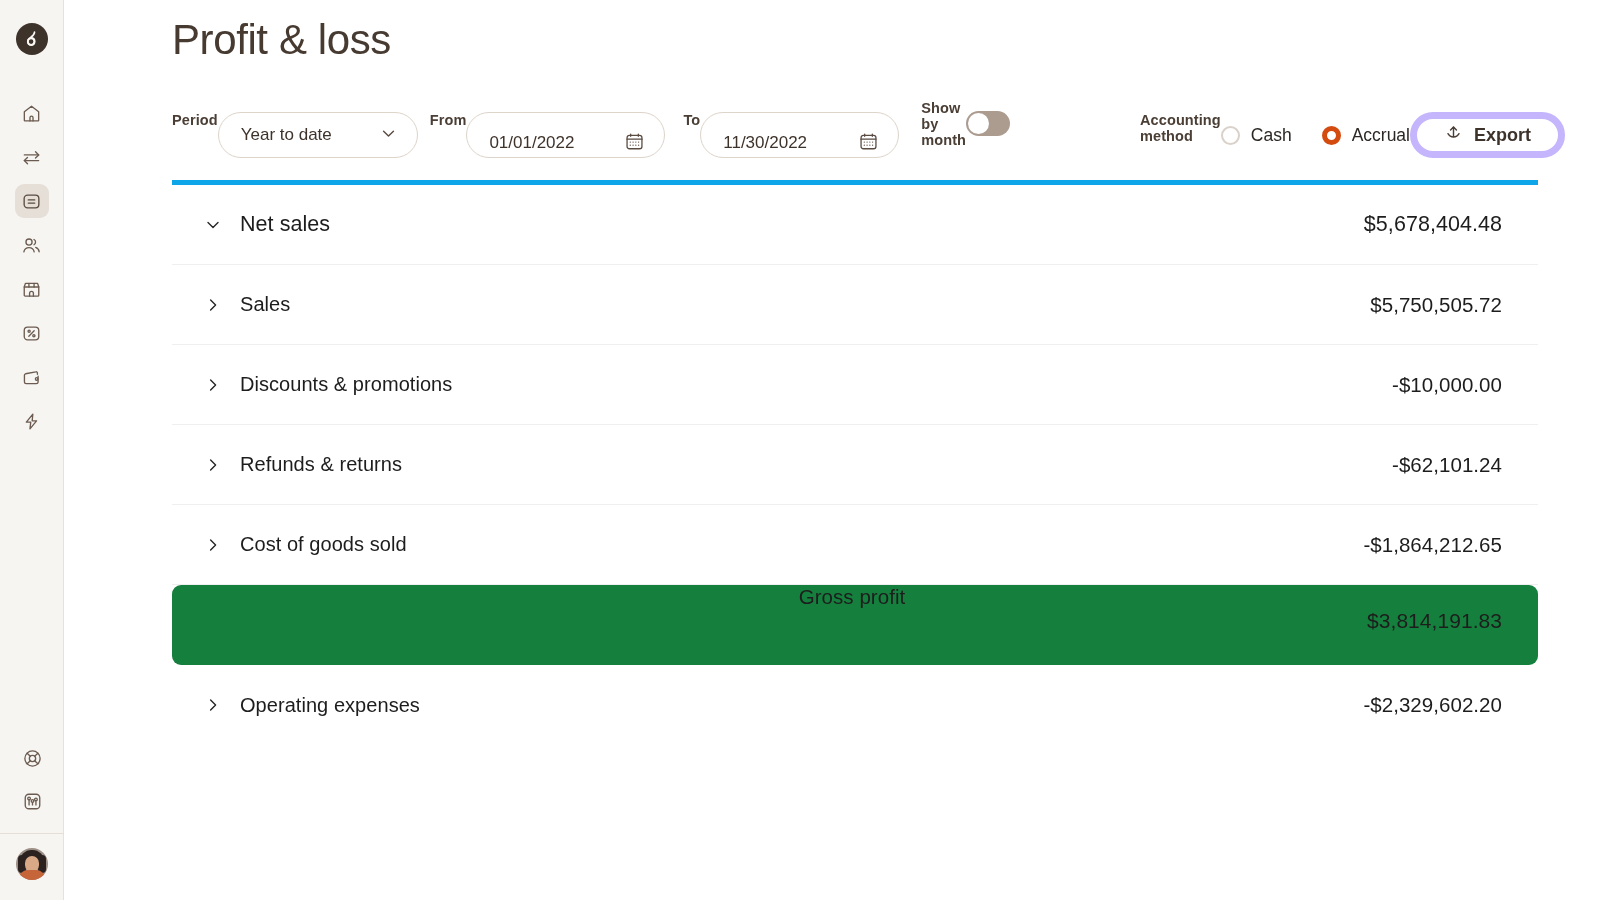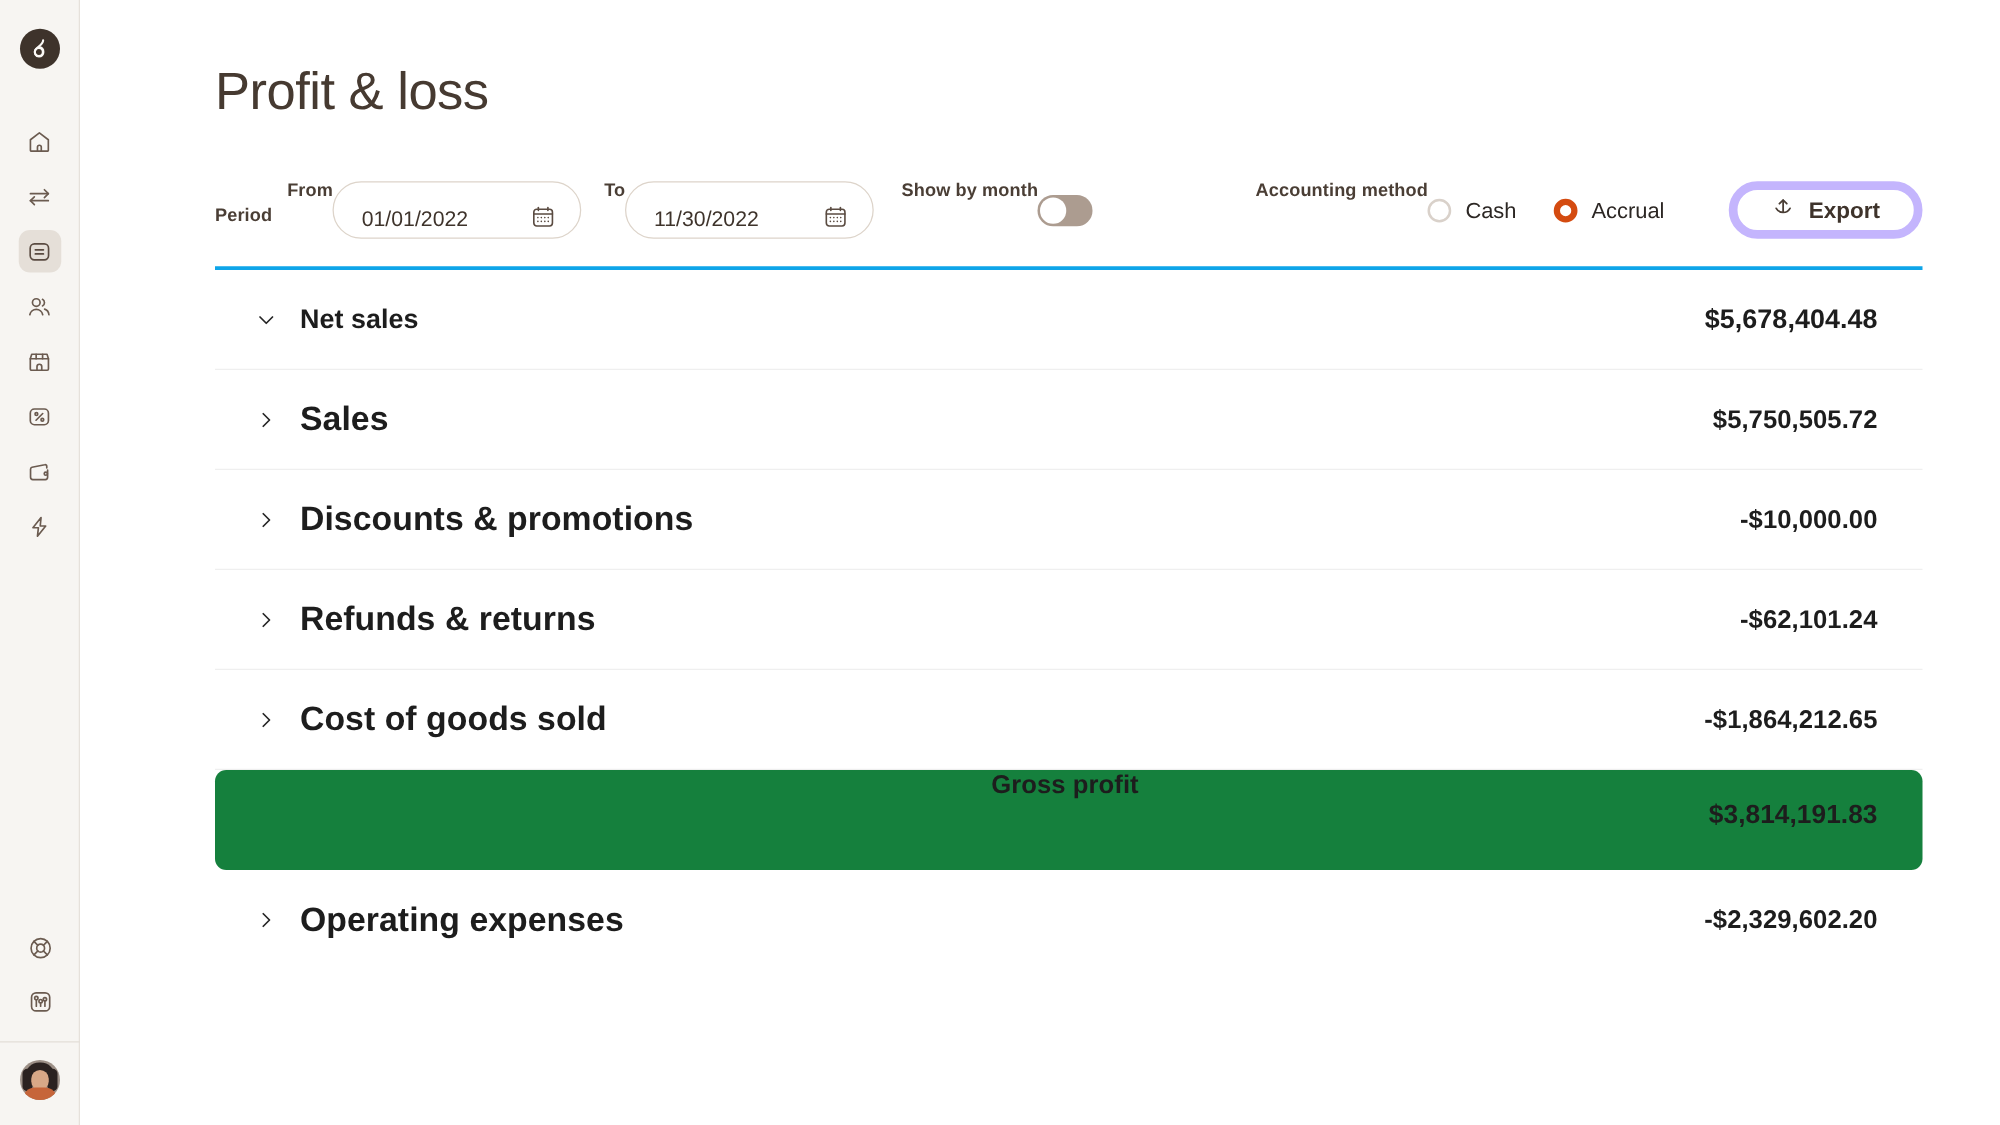--- a/index.html
+++ b/index.html
@@ -116,21 +116,21 @@
     padding: 0 62px 0 108px;
     position: relative;
     overflow: hidden;
   }
   .page-title {
     font-size: 42px;
     line-height: 1;
     font-weight: 400;
     color: #463A31;
     letter-spacing: -0.4px;
-    padding-top: 52px;
+    padding-top: 19px;
   }
 
   
   .filters {
     display: flex;
     align-items: flex-end;
     margin-top: 27px;
     position: relative;
     height: 70px;
   }
@@ -221,22 +221,21 @@
     gap: 11px;
     cursor: pointer;
   }
   .export-btn .label {
     font-size: 18px; font-weight: 700; color: #3E332B;
   }
 
   
   .table {
     margin-top: 22px;
-    border-top: 3px solid #0ea5e9;
-    font-weight: bold;
+    border-top: 5px solid #0ea5e9;
   }
   .row {
     height: 80px;
     display: flex;
     align-items: center;
     border-bottom: 1px solid #EFEFEF;
     padding: 0 36px 0 0;
     position: relative;
   }
   .row.last-plain { border-bottom: none; }
@@ -250,21 +249,21 @@
   .row.highlight + .row { border-top: none; }
   .chev {
     width: 22px; height: 22px;
     flex: 0 0 auto;
     margin-right: 16px;
     margin-left: 30px;
     display: flex; align-items: center; justify-content: center;
     cursor: pointer;
   }
   .row-label {
-    font-size: 27px;
+    font-size: 20px;
     color: #1D1D1D;
     letter-spacing: 0.05px;
   }
   .row.highlight .row-label { font-size: 20.5px; }
   .row-amount {
     margin-left: auto;
     font-size: 20.5px;
     color: #1D1D1D;
     letter-spacing: 0.05px;
     white-space: nowrap;
@@ -415,20 +414,28 @@
   </aside>
 
   <main class="main">
 
     <h1 class="page-title">Profit &amp; loss</h1>
 
     <div class="filters">
 
       <div class="field">
         <div class="field-label">Period</div>
+        <div class="control select-period">
+          <span class="val">Year to date</span>
+          <span>
+            <svg width="19" height="19" viewBox="0 0 20 20" fill="none" stroke="#5A4B41" stroke-width="1.5" stroke-linecap="round" stroke-linejoin="round">
+              <path d="M4.8 7.6 L10 12.6 L15.2 7.6"></path>
+            </svg>
+          </span>
+        </div>
       </div>
 
       <div class="field gap-period">
         <div class="field-label">From</div>
         <div class="control date-field">
           <span class="val">01/01/2022</span>
           <span>
             <svg width="21" height="21" viewBox="0 0 22 22" fill="none" stroke="#5A4B41" stroke-width="1.35" stroke-linecap="round" stroke-linejoin="round">
               <rect x="3.2" y="4.6" width="15.6" height="14" rx="2.4"></rect>
               <path d="M3.2 8.6 H18.8"></path>

